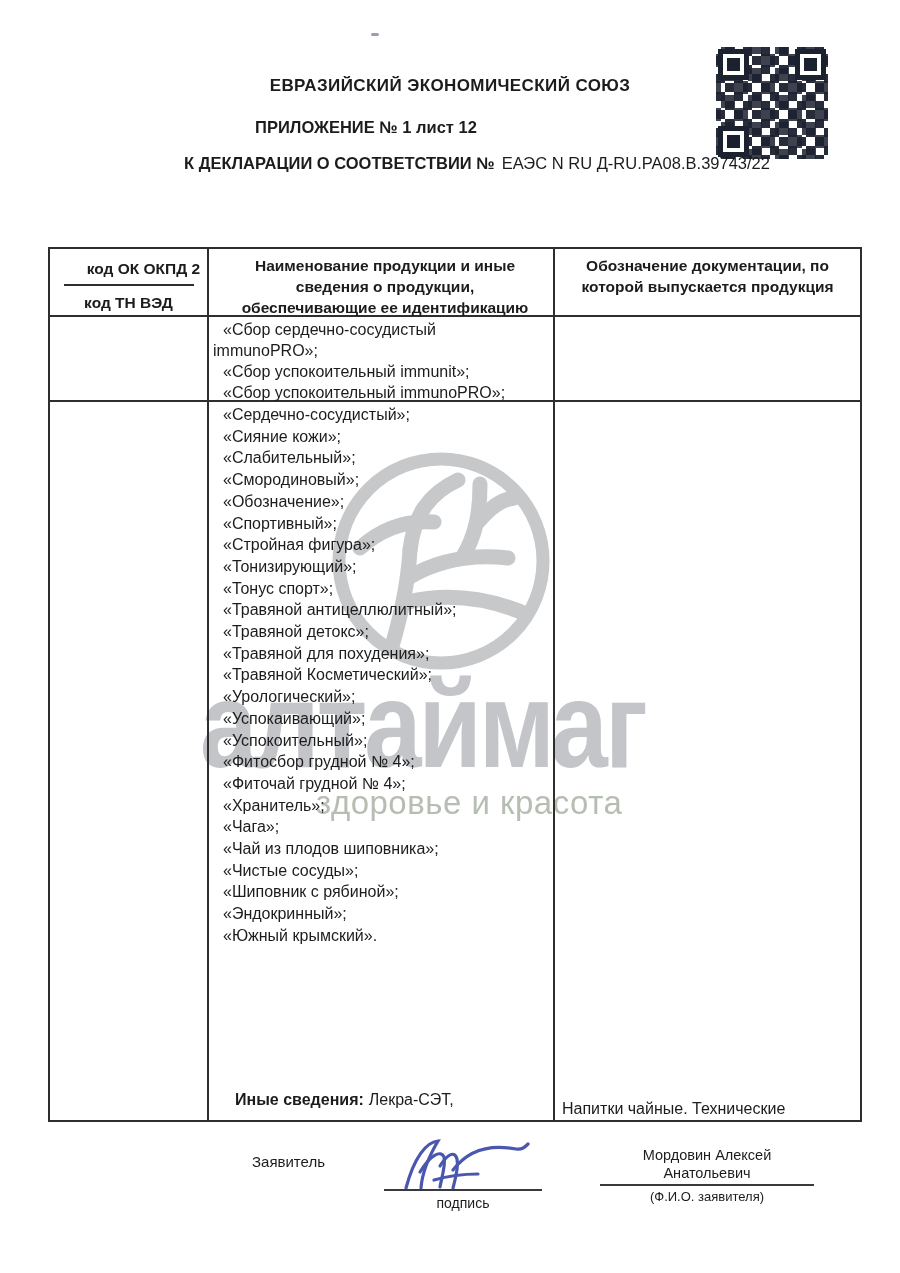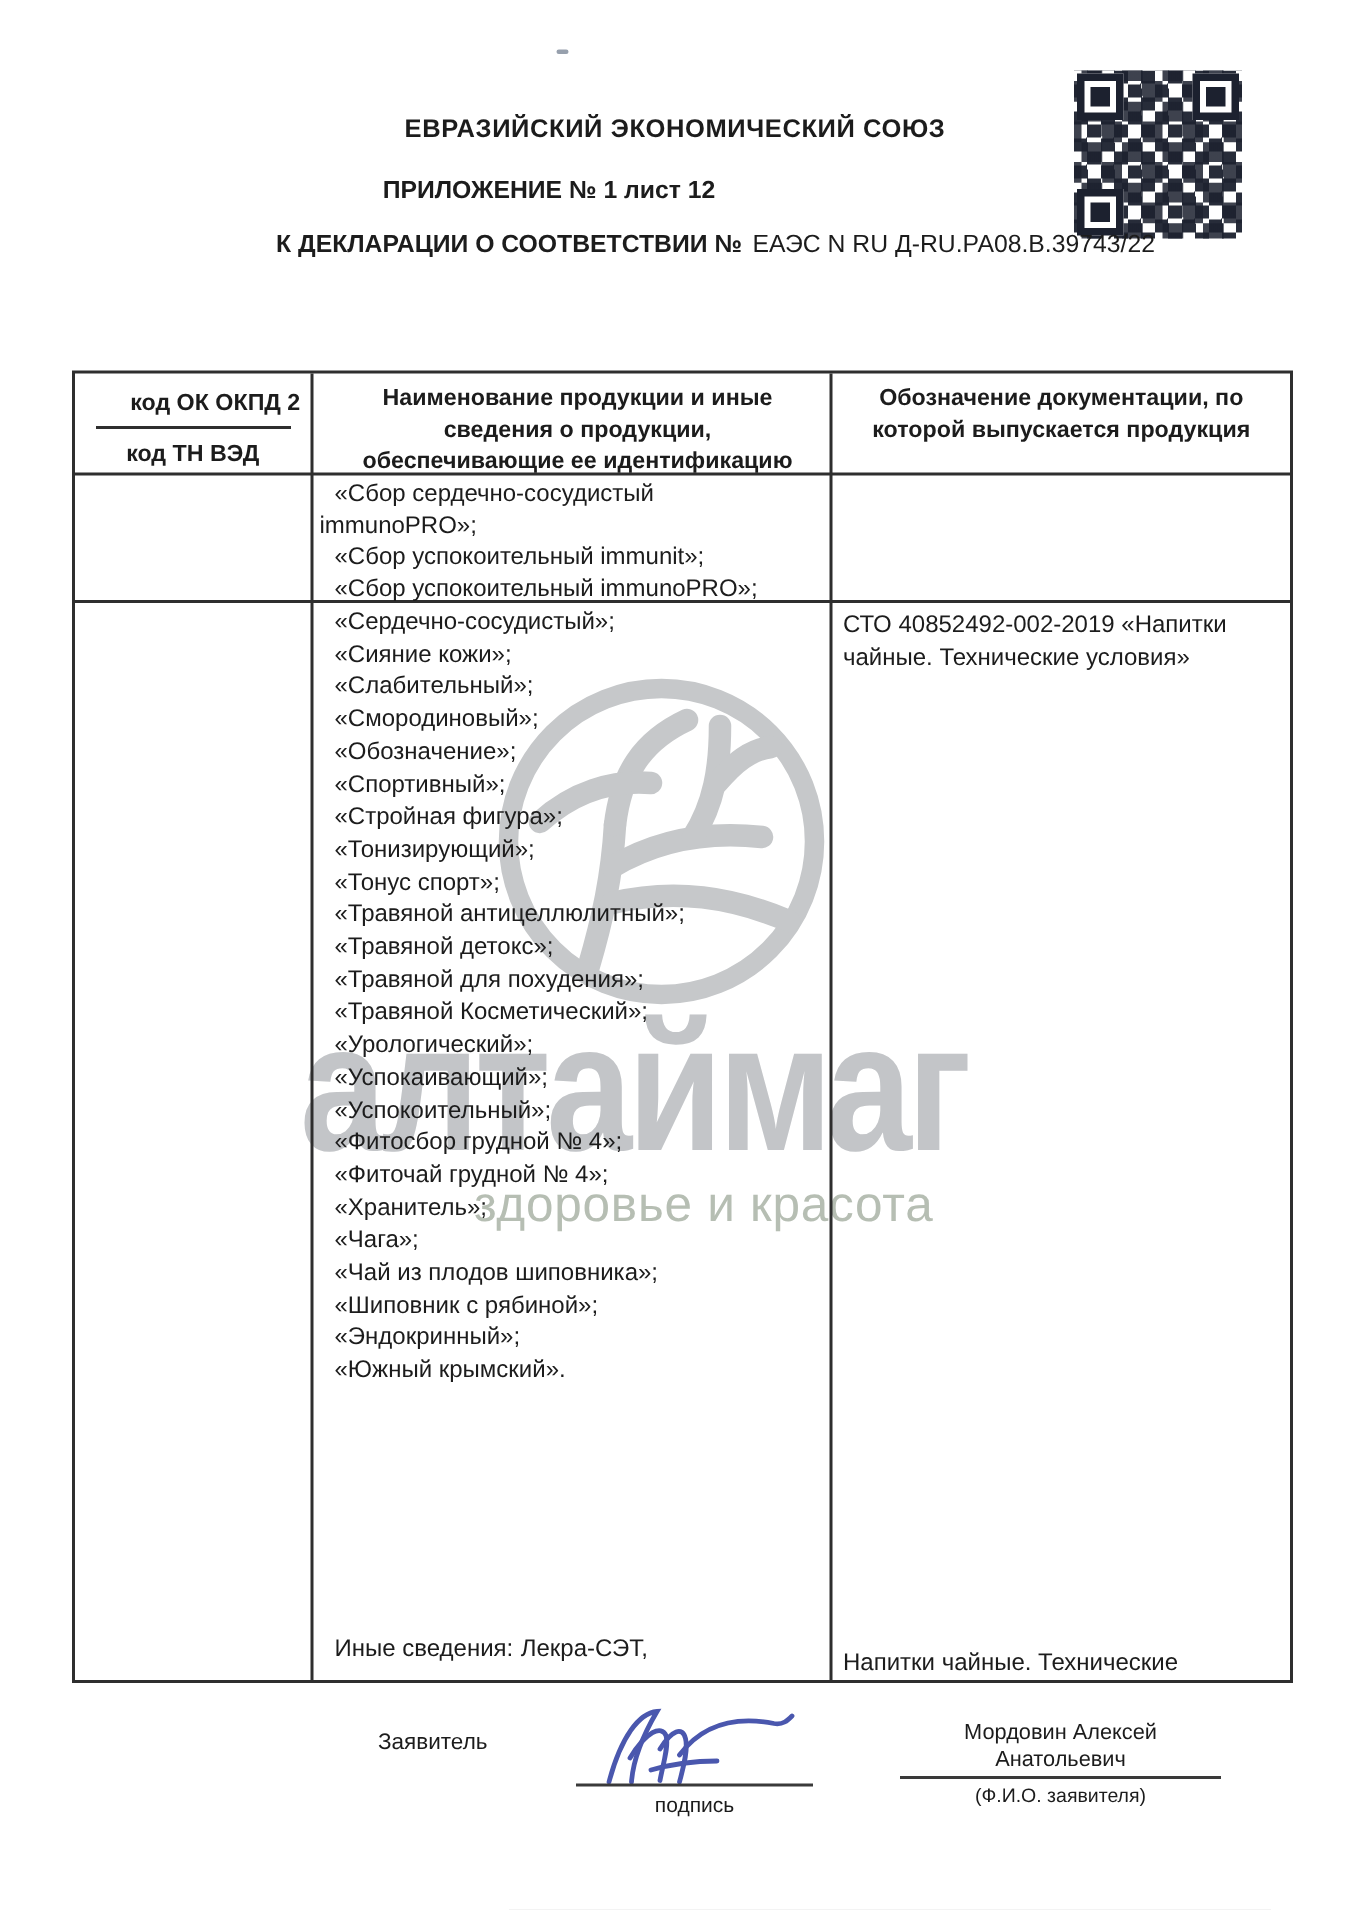--- a/index.html
+++ b/index.html
@@ -52,21 +52,21 @@
   .c1-head{top:9px;left:0;width:157px;margin-left:15px;}
   .c1-divider{position:absolute;top:35px;left:14px;width:130px;height:2px;background:#2e2e2e;}
   .c1-head2{top:43px;left:0;width:157px;}
   .c2-head{top:6px;left:159px;width:352px;}
   .c3-head{top:6px;left:505px;width:305px;}
   .list{position:absolute;font-size:16px;}
   .row1-list{top:70px;left:163px;width:330px;line-height:21px;}
   .row2-list{top:155px;left:163px;width:330px;line-height:21.7px;}
   .li{text-indent:10px;}
   .other-info{position:absolute;top:842px;left:173px;font-size:16px;}
-  .other-info .lbl{font-weight:normal;}
+  .other-info .lbl{font-weight:bold;margin-left:12px;}
   .other-info .val{margin-left:5px;}
   .doc-ref{position:absolute;top:157px;left:512px;width:292px;font-size:16px;line-height:21.5px;}
   .doc-bottom{position:absolute;top:851px;left:512px;width:292px;font-size:16px;}
   
   .sig-area{position:absolute;z-index:3;}
   .applicant{top:1153px;left:252px;font-size:15px;}
   .sig-svg{top:1136px;left:398px;}
   .sig-line{top:1189px;left:384px;width:158px;height:2px;background:#3a3a3a;}
   .sig-caption{top:1195px;left:384px;width:158px;text-align:center;font-size:14px;}
   .fio{top:1146px;left:606px;width:202px;text-align:center;font-size:14.5px;line-height:18px;}
@@ -149,30 +149,30 @@
         <div class="li">«Травяной для похудения»;</div>
         <div class="li">«Травяной Косметический»;</div>
         <div class="li">«Урологический»;</div>
         <div class="li">«Успокаивающий»;</div>
         <div class="li">«Успокоительный»;</div>
         <div class="li">«Фитосбор грудной № 4»;</div>
         <div class="li">«Фиточай грудной № 4»;</div>
         <div class="li">«Хранитель»;</div>
         <div class="li">«Чага»;</div>
         <div class="li">«Чай из плодов шиповника»;</div>
+        <div class="li">«Чистые сосуды»;</div>
         <div class="li">«Шиповник с рябиной»;</div>
         <div class="li">«Эндокринный»;</div>
         <div class="li">«Южный крымский».</div>
       </div>
 
     <div class="other-info">
       <span class="lbl">Иные сведения:</span><span class="val">Лекра-СЭТ,</span>
     </div>
 
-    <div class="doc-ref">СТО 40852492-002-2019 «Напитки чайные. Технические условия»</div>
     <div class="doc-bottom">Напитки чайные. Технические</div>
   </div>
 
   <div class="sig-area applicant">Заявитель</div>
 
   <svg class="sig-area sig-svg" width="134" height="58" viewBox="0 0 134 58" fill="none" stroke="#4a57ae" stroke-width="3.2" stroke-linecap="round">
     <path d="M8 52 C16 22 28 6 40 5 C30 22 24 38 23 52"></path>
     <path d="M22 36 C33 18 43 14 46 21 C48 28 44 40 42 51"></path>
     <path d="M42 30 C50 17 57 15 59 23 C61 31 57 44 55 52"></path>
     <path d="M55 34 C70 14 92 8 118 13 C124 14 127 11 130 8"></path>

